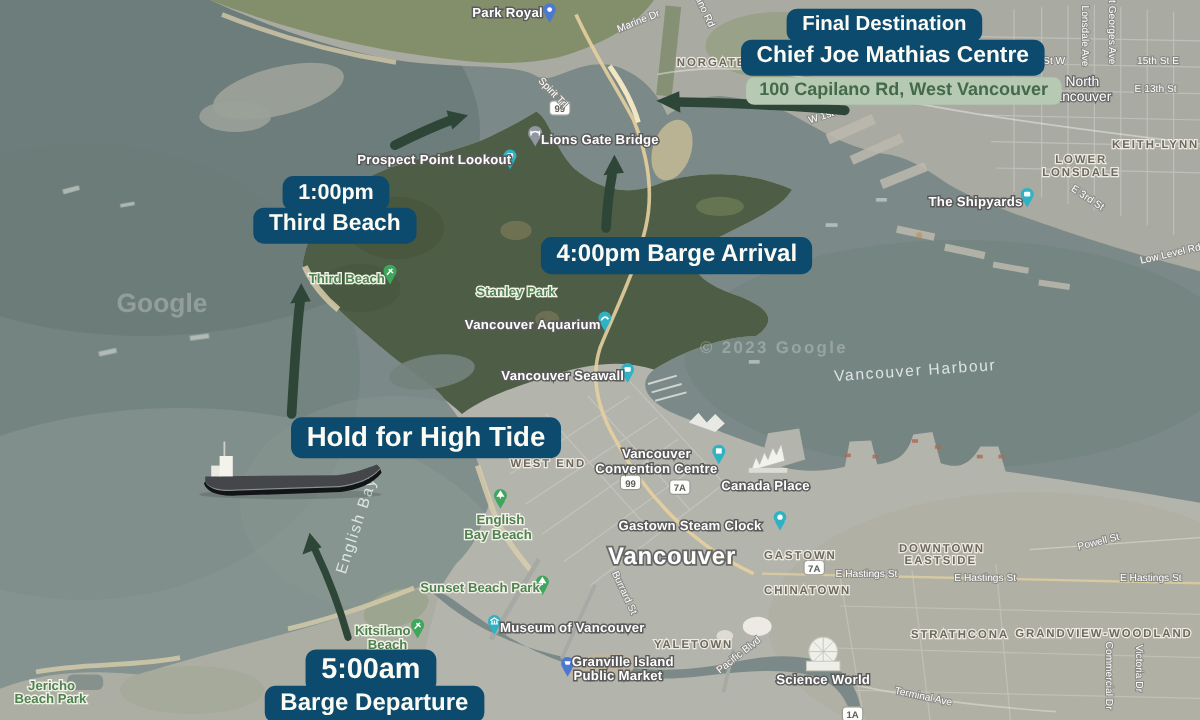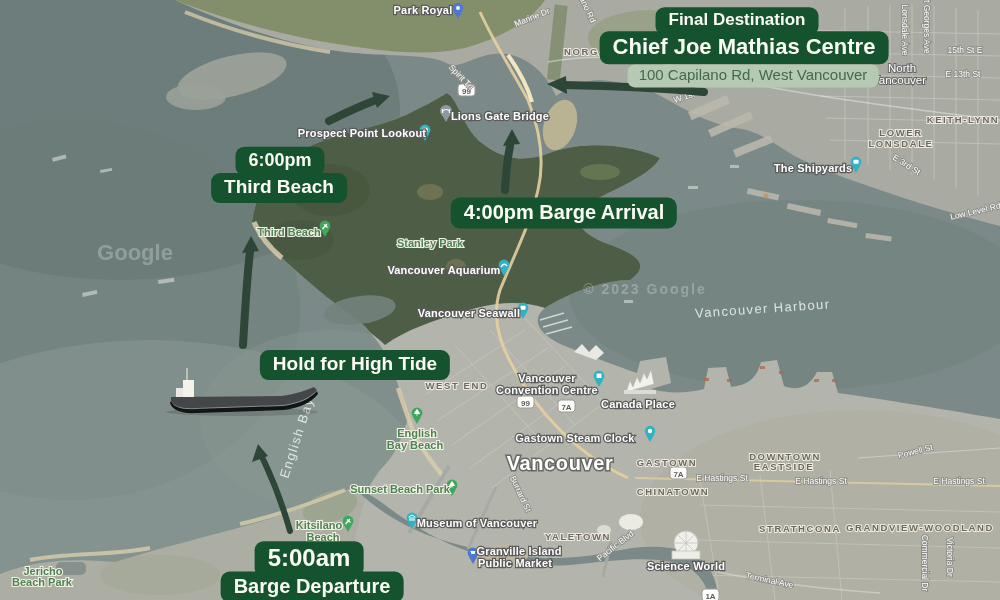--- a/index.html
+++ b/index.html
@@ -18,24 +18,24 @@
   .lbl-water{fill:#e4ecee;font-size:13px;letter-spacing:1.4px;opacity:.92}
   .lbl-city{fill:#ffffff;stroke:#555;stroke-opacity:.8;stroke-width:3;paint-order:stroke;
          font-size:20px;font-weight:600;letter-spacing:.6px}
   .lbl-loc{fill:#ffffff;stroke:#6a6a6a;stroke-width:2.2;paint-order:stroke;
          font-size:11.5px;font-weight:500}
   .shield rect{fill:#fdfdfb;stroke:#9a9a94;stroke-width:1}
   .shield text{fill:#5c5c58;font-size:8px;font-weight:700}
   .wm{fill:#ffffff;opacity:.26;font-weight:600}
   text{text-anchor:middle}
   
-  .note{position:absolute;transform:translate(-50%,-50%);background:#14532d;color:#fbfbf4;
+  .note{position:absolute;transform:translate(-50%,-50%);background:#0c4a6e;color:#fbfbf4;
         font-weight:700;border-radius:9px;padding:3px 13px 5px;white-space:nowrap;
         line-height:1.15;text-align:center;}
-  .note.sage{background:#b6c9b2;color:#44694b;font-weight:400;border-radius:7px;padding:2px 11px 4px;}
+  .note.sage{background:#b6c9b2;color:#44694b;font-weight:700;border-radius:7px;padding:2px 11px 4px;}
 </style>
 </head>
 <body>
 
 <div class="stage">
 
 <svg width="1000" height="600" viewBox="0 0 1000 600">
 
   <rect x="0" y="0" width="1000" height="600" fill="#7b8a88"></rect>
   <ellipse cx="120" cy="110" rx="280" ry="170" fill="#5f6f6e" opacity=".5"></ellipse>
@@ -388,26 +388,26 @@
     <path d="M704,92 C660,88 615,86 564,85" stroke-width="8" fill="none" stroke-linecap="round"></path>
     <polygon points="547,84 566,76 567,94" stroke="none"></polygon>
     <path d="M243,345 C245,312 247,275 250,252" stroke-width="8" fill="none" stroke-linecap="round"></path>
     <polygon points="251,236 242,253 259,251" stroke="none"></polygon>
     <path d="M290,531 C283,506 272,478 263,459" stroke-width="6" fill="none" stroke-linecap="round"></path>
     <polygon points="258,444 252,462 268,456" stroke="none"></polygon>
   </g>
 </svg>
 
 <div class="note" style="left:737px;top:21px;font-size:17px;">Final Destination</div>
-<div class="note" style="left:744px;top:48px;font-size:22px;text-align:right;">Chief Joe Mathias Centre</div>
+<div class="note" style="left:744px;top:48px;font-size:19px;text-align:right;">Chief Joe Mathias Centre</div>
 <div class="note sage" style="left:753px;top:76px;font-size:15px;">100 Capilano Rd, West Vancouver</div>
 
-<div class="note" style="left:280px;top:161px;font-size:18px;">6:00pm</div>
+<div class="note" style="left:280px;top:161px;font-size:18px;">1:00pm</div>
 <div class="note" style="left:279px;top:188px;font-size:19px;">Third Beach</div>
 
 <div class="note" style="left:564px;top:213px;font-size:20px;text-align:center;">4:00pm Barge Arrival</div>
 
-<div class="note" style="left:355px;top:365px;font-size:19px;">Hold for High Tide</div>
+<div class="note" style="left:355px;top:365px;font-size:23px;">Hold for High Tide</div>
 
 <div class="note" style="left:309px;top:559px;font-size:24px;">5:00am</div>
 <div class="note" style="left:312px;top:587px;font-size:20px;">Barge Departure</div>
 
 </div>
 
 </body></html>

